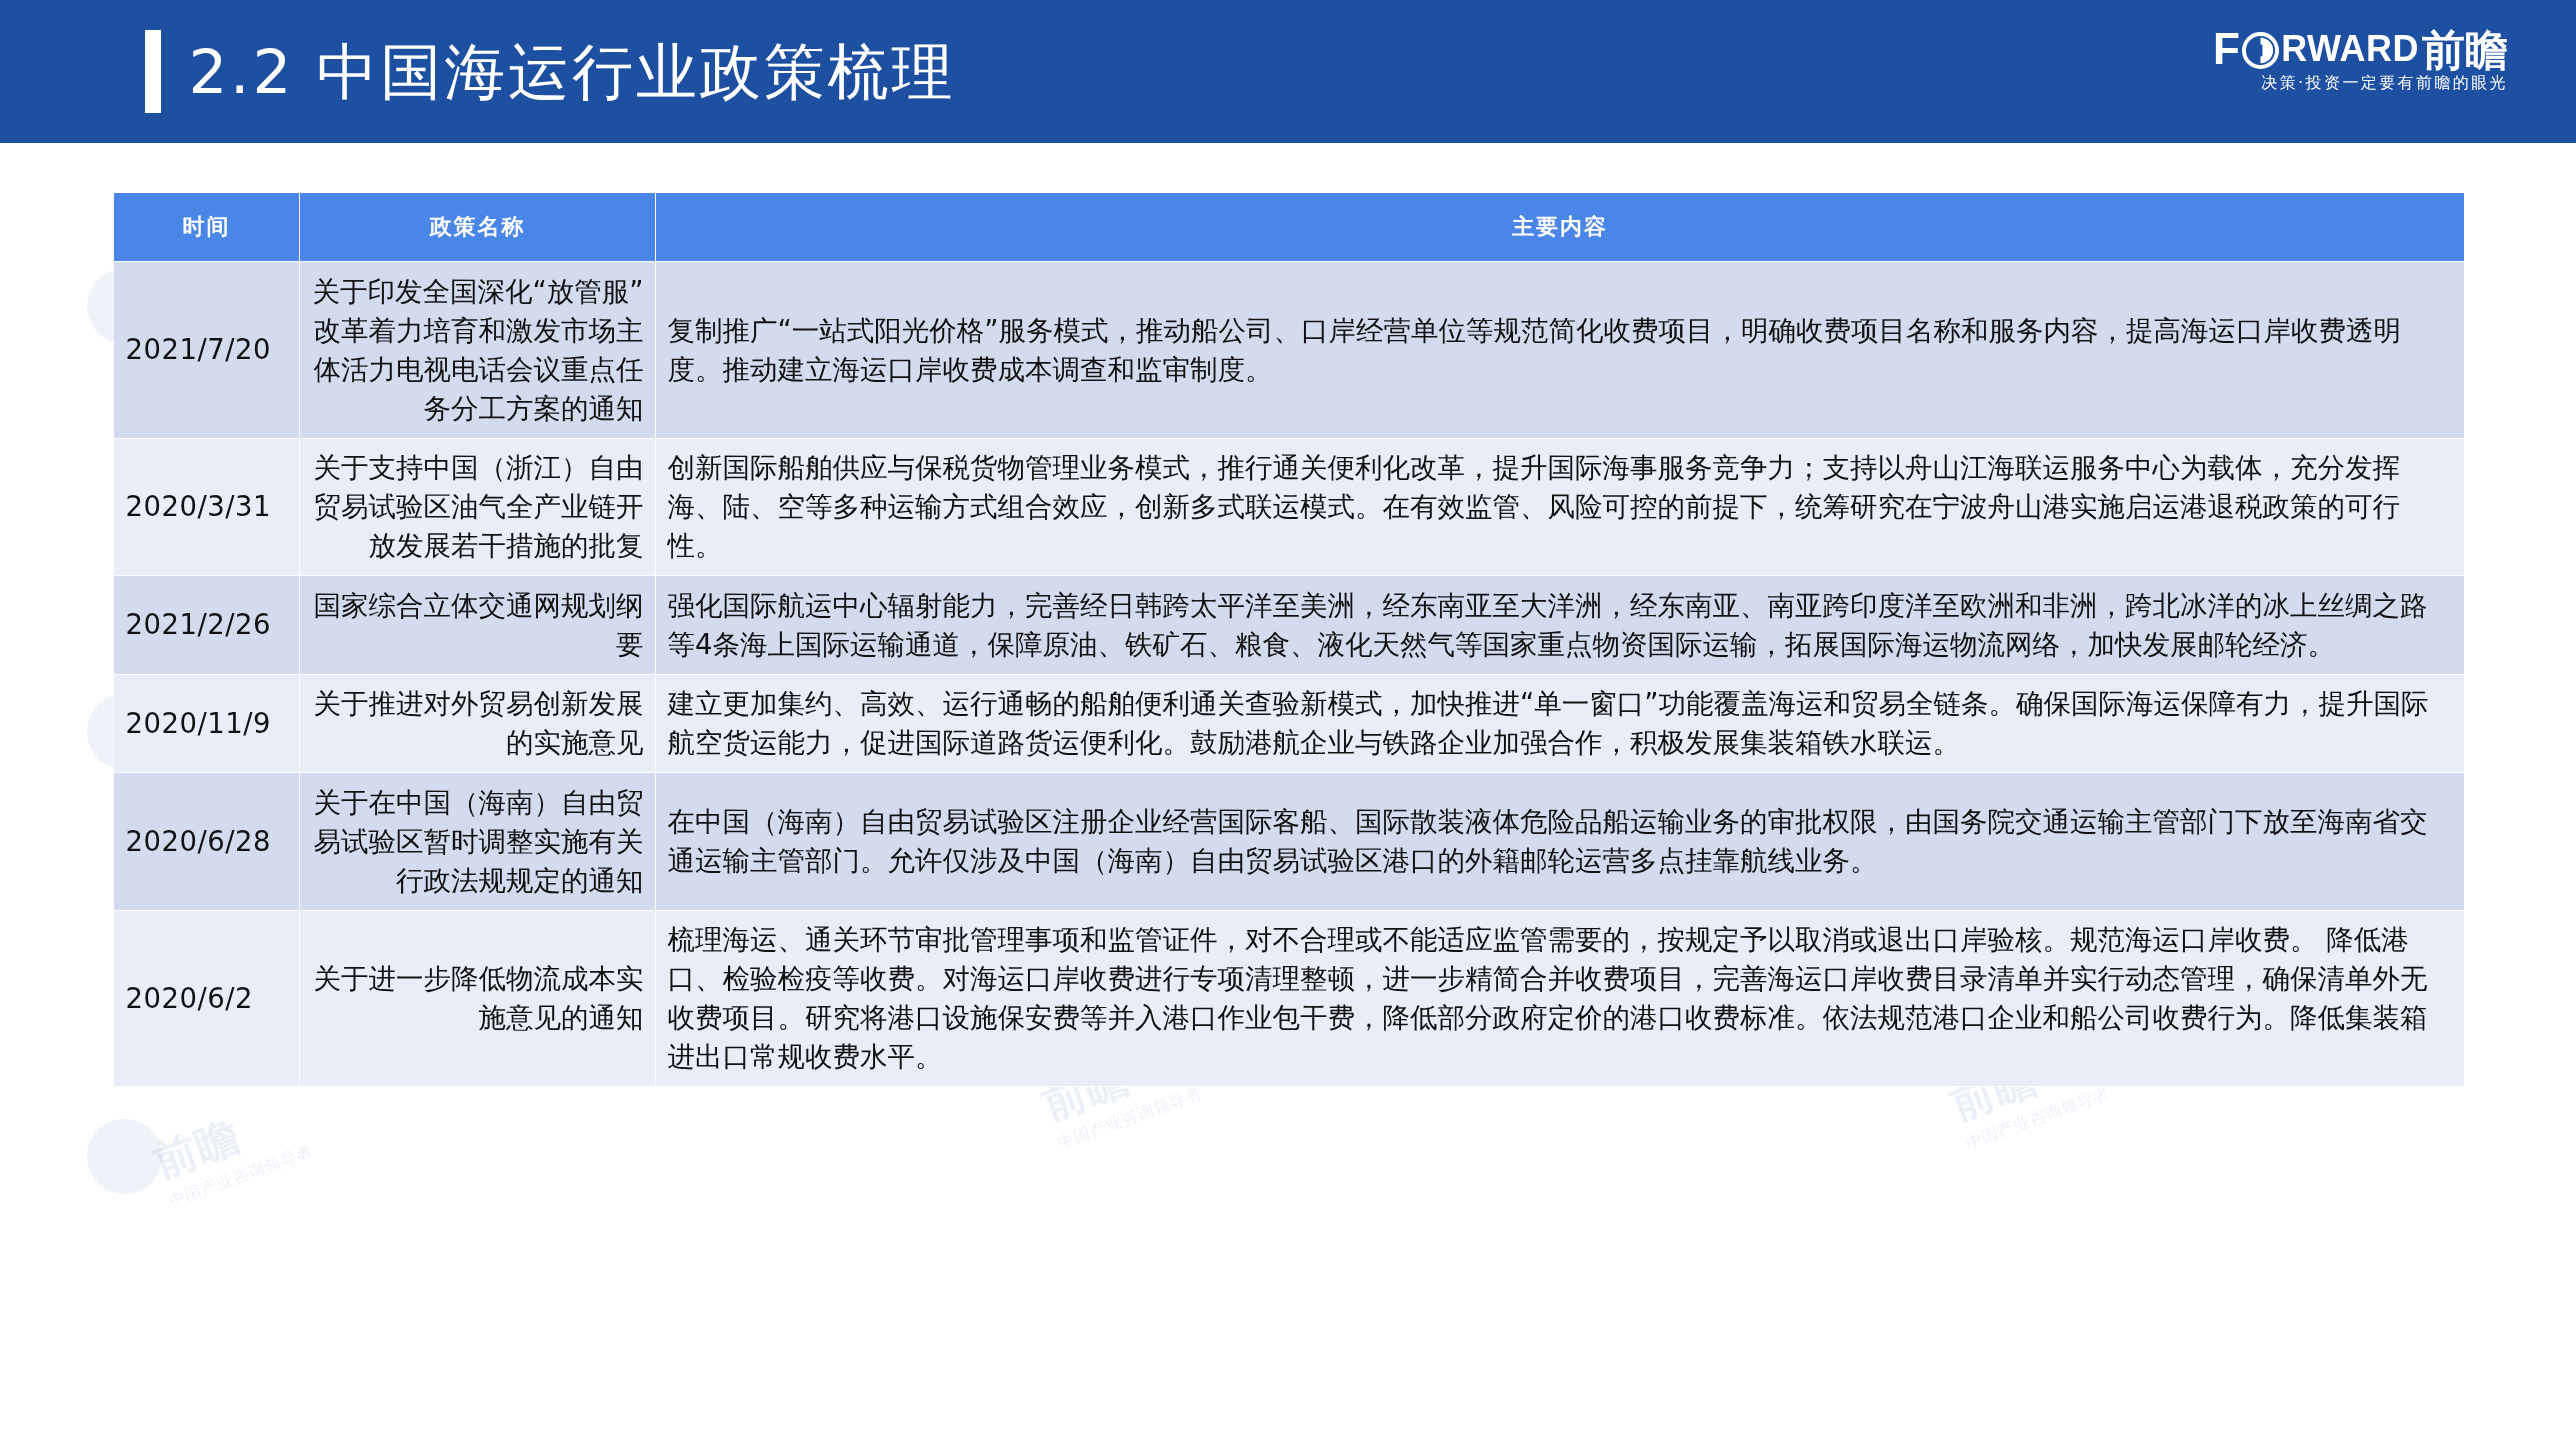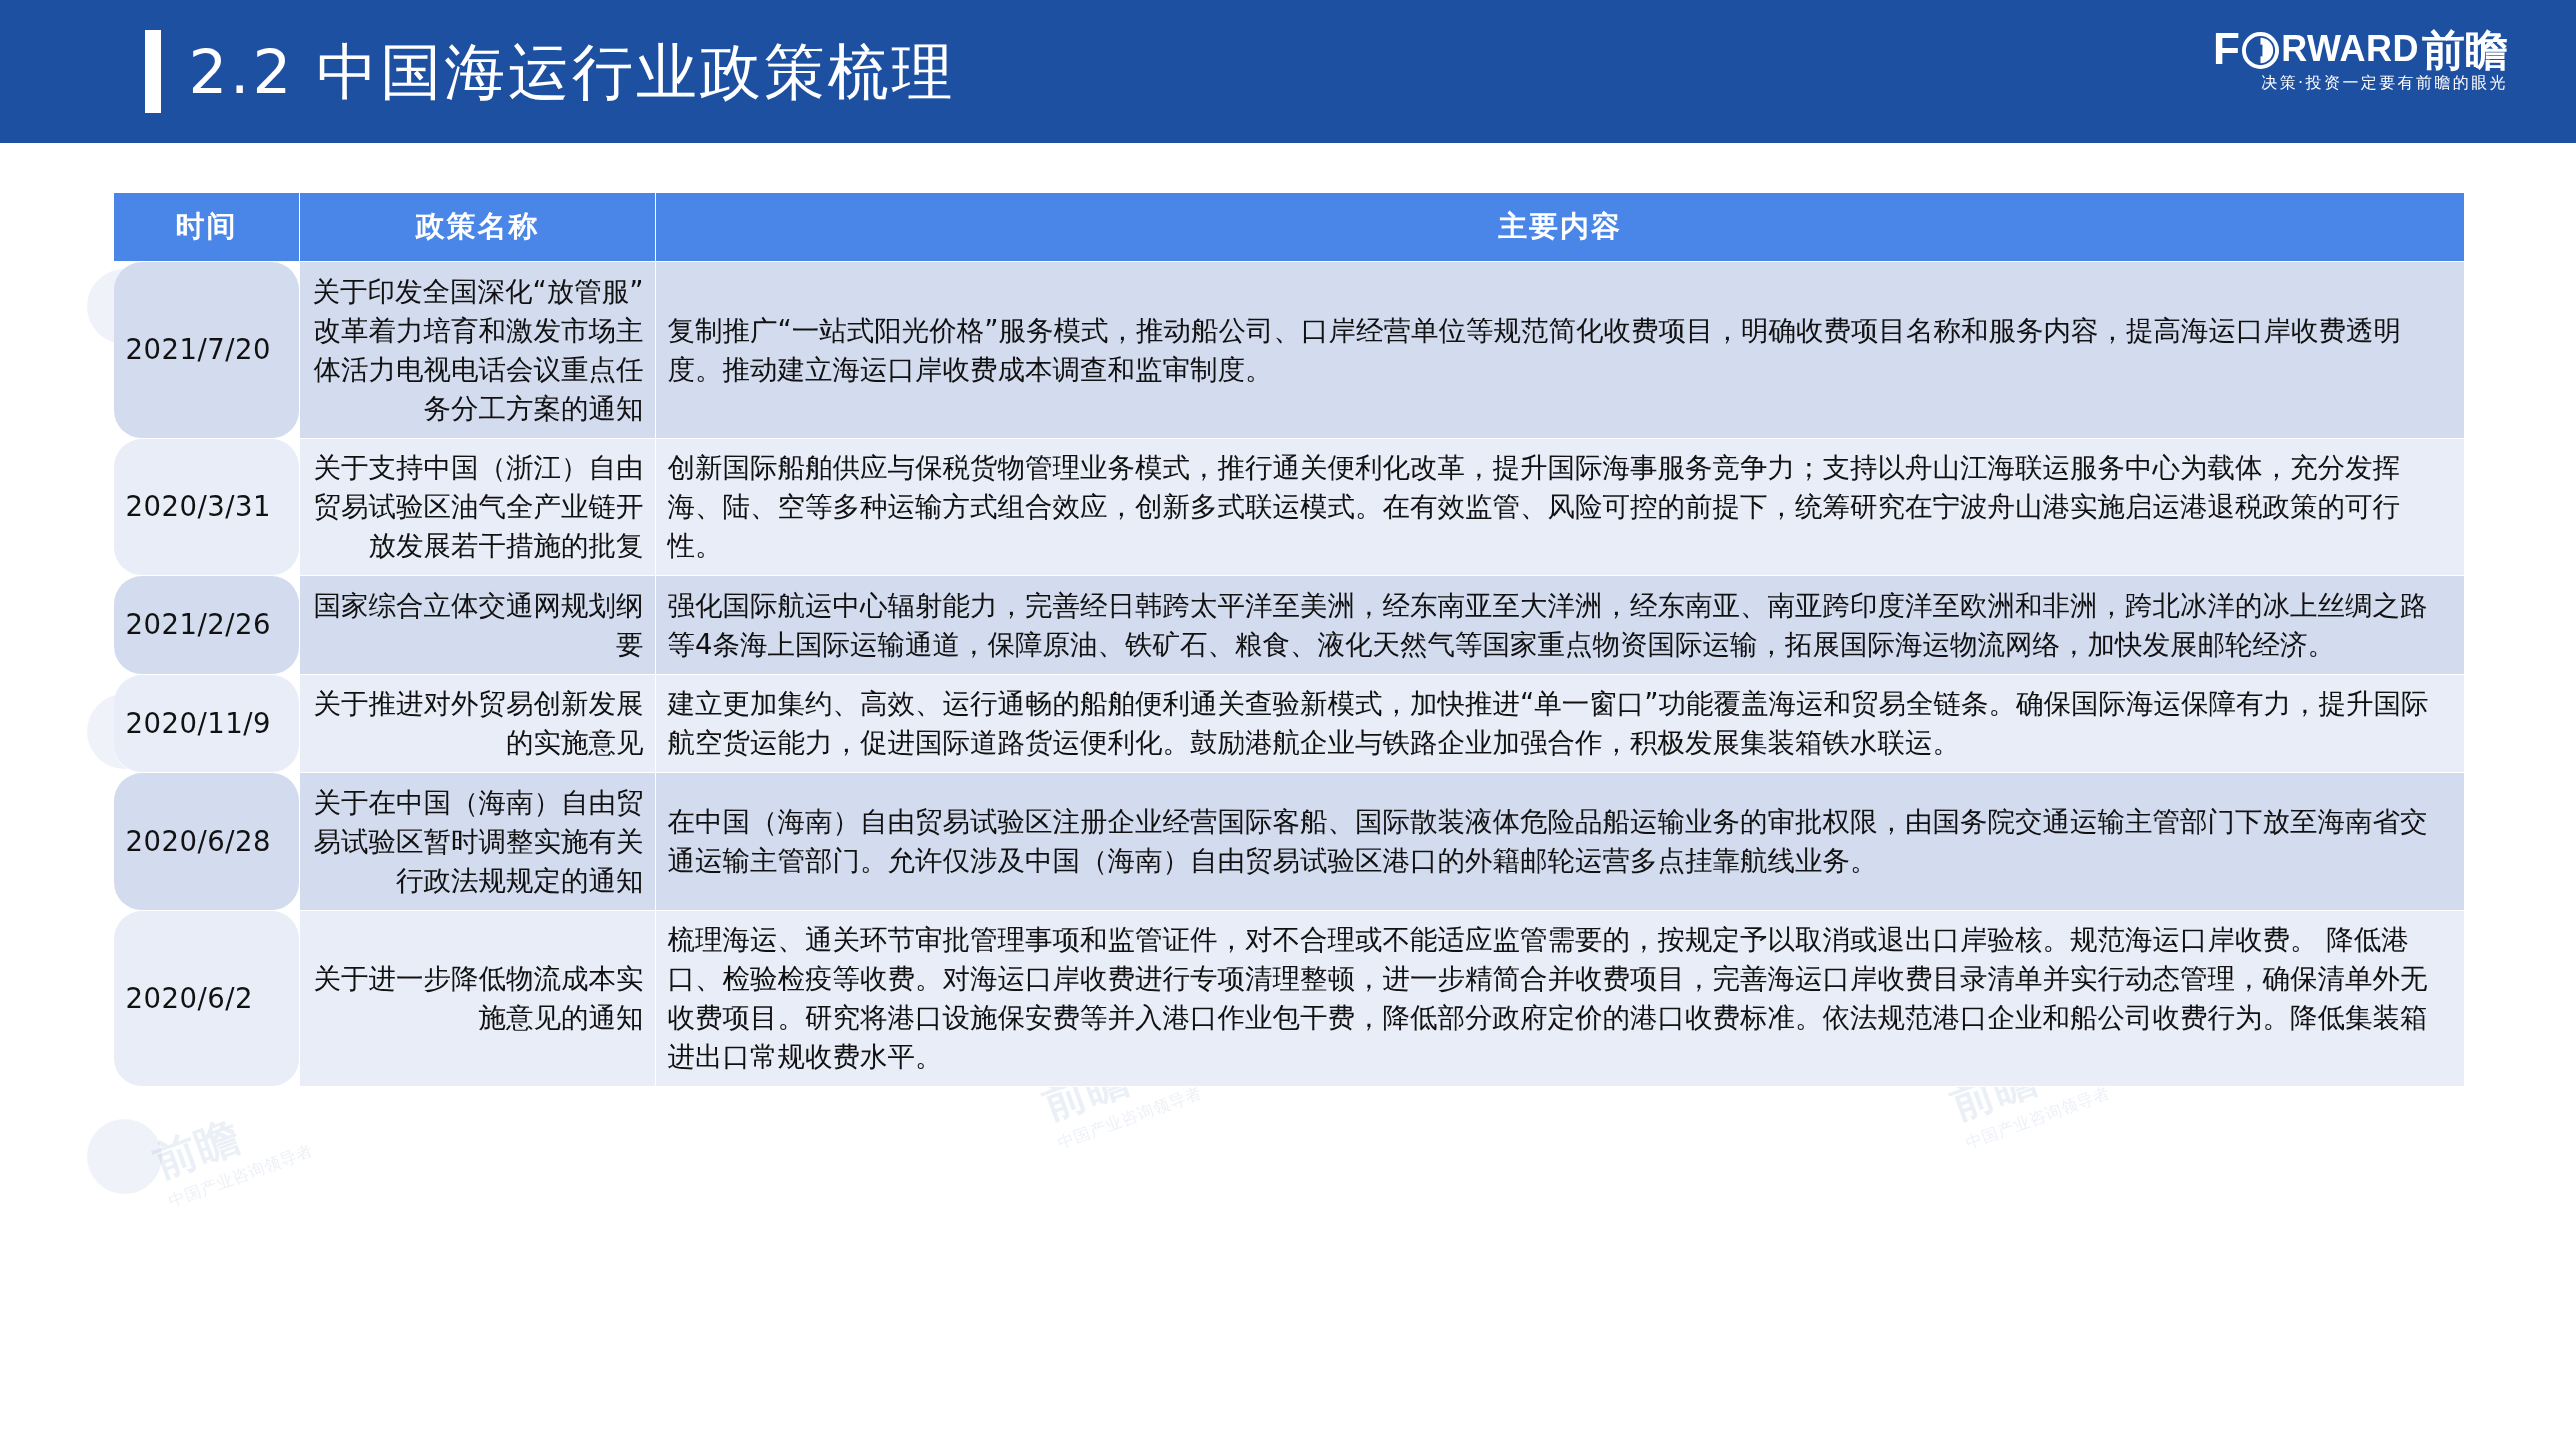--- a/index.html
+++ b/index.html
@@ -139,21 +139,21 @@
   }
   table.policy {
     border-collapse: separate;
     border-spacing: 0;
     width: 100%;
     table-layout: fixed;
   }
   table.policy th {
     background: #4a86e8;
     color: #ffffff;
-    font-size: 29px;
+    font-size: 22px;
     font-weight: bold;
     font-family: "DejaVu Sans", sans-serif;
     height: 66px;
     text-align: center;
     border-right: 1.9px solid #ffffff;
     border-bottom: 1.9px solid #ffffff;
     letter-spacing: 1.9px;
   }
   table.policy th:last-child { border-right: none; }
 
@@ -172,21 +172,20 @@
 
   tr.odd td  { background: #d3dbee; }
   tr.even td { background: #e9edf8; }
 
   td.c-date {
     text-align: left;
     padding-left: 21px;
     letter-spacing: 0.5px;
     font-family: "Liberation Sans", "DejaVu Sans", sans-serif;
     font-size: 28px;
-    border-radius: 28px;
   }
   td.c-name {
     text-align: right;
     padding-left: 15.5px;
     padding-right: 9.7px;
   }
   td.c-body {
     text-align: left;
     padding-left: 13.5px;
     padding-right: 15.5px;

